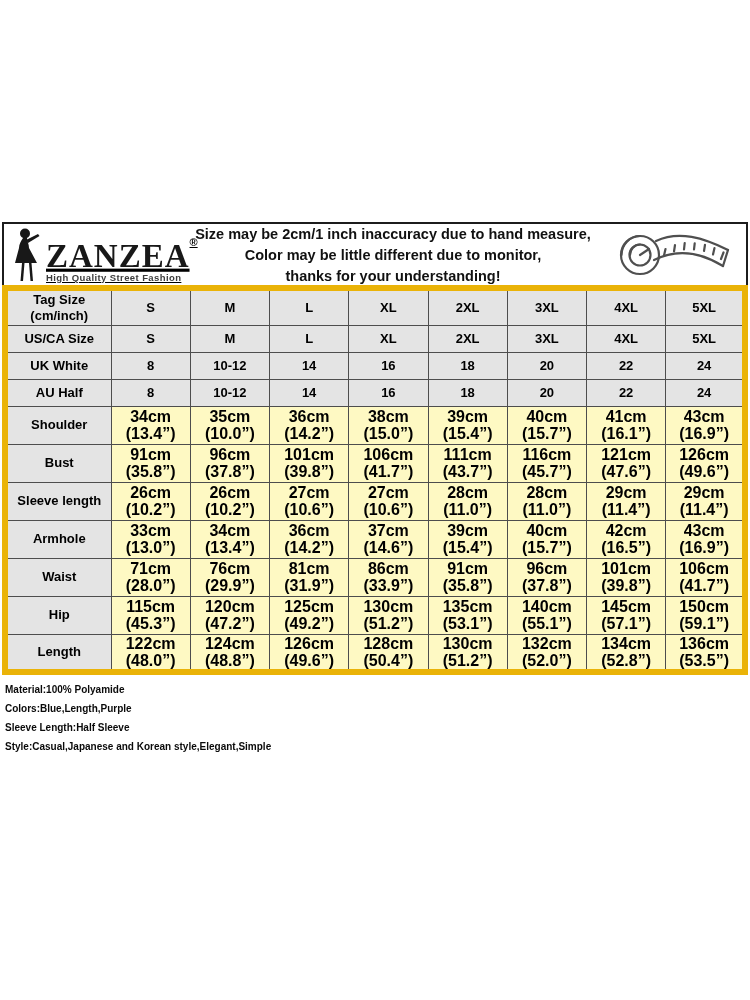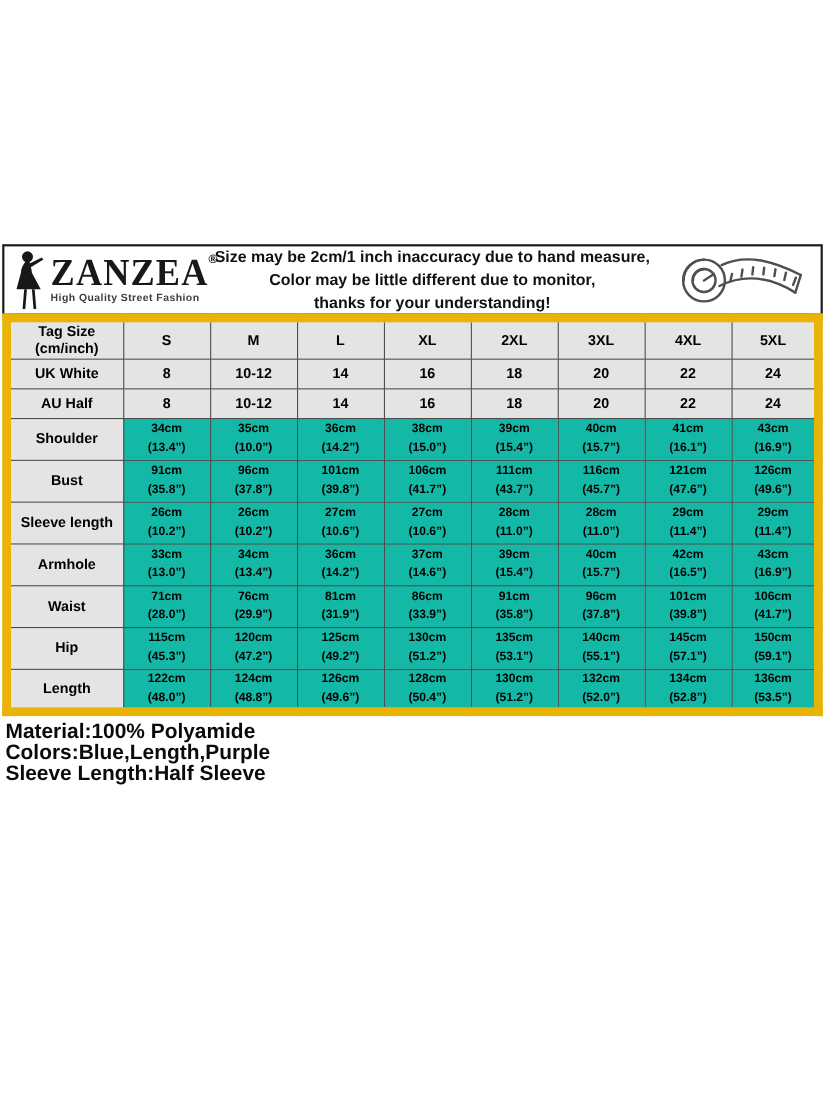--- a/index.html
+++ b/index.html
@@ -7,54 +7,54 @@
     width:750px;height:1000px;background:#ffffff;position:relative;overflow:hidden;
     font-family:"Liberation Sans", sans-serif;color:#000;
   }
   .sheet{position:absolute;left:2px;right:2px;top:222px;}
 
   
   .header-box{
     box-sizing:border-box;height:65px;border:2px solid #1c1c1c;background:#fff;
     display:flex;align-items:center;
   }
-  .logo{width:188px;display:flex;align-items:center;padding-left:6px;box-sizing:border-box;}
+  .logo{width:188px;display:flex;align-items:flex-end;padding-left:6px;box-sizing:border-box;text-decoration:underline;}
   .logo svg{flex:0 0 auto;}
   .logo-text{margin-left:2px;line-height:1;}
   .brand-row{display:flex;align-items:flex-start;}
   .brand-name{
     font-family:"Liberation Serif", serif;font-weight:bold;font-size:33px;letter-spacing:1px;
     transform:scaleY(1.05);color:#181818;
   }
   .reg{font-size:11px;font-weight:bold;margin-top:-2px;}
   .tagline{font-size:9.5px;color:#3c3c3c;letter-spacing:.4px;margin-top:1px;font-weight:bold;}
   .notice{
     flex:1;text-align:center;font-weight:bold;font-size:14.5px;line-height:21px;color:#111;
     padding-top:1px;
   }
   .tape-wrap{width:152px;display:flex;justify-content:center;align-items:center;}
 
   
   table.size-table{
     border-collapse:collapse;table-layout:fixed;width:100%;
-    border:8px solid #eab308;margin-top:-2px;
+    border:6px solid #eab308;margin-top:-2px;
   }
   table.size-table td{
     border:1px solid #4d4d4d;text-align:center;vertical-align:middle;
     font-weight:bold;font-size:13px;padding:0;
   }
   td.label-cell{background:#e4e4e4;white-space:pre-line;font-size:13.5px;line-height:16px;}
   tr.hdr-row td{background:#e4e4e4;}
   tr.hdr-row.first{height:37px;}
   tr.hdr-row{height:27px;}
   tr.m-row{height:38px;}
-  tr.m-row td.data-cell{background:#14b8a6;font-size:11px;line-height:17px;}
+  tr.m-row td.data-cell{background:#fef9c3;font-size:16px;line-height:17px;}
 
   
-  .details{margin-top:5px;padding-left:3px;font-weight:bold;font-size:19px;line-height:19px;color:#0a0a0a;}
+  .details{margin-top:5px;padding-left:3px;font-weight:bold;font-size:10px;line-height:19px;color:#0a0a0a;}
 </style>
 </head>
 <body>
 
 <div class="sheet">
 
   <div class="header-box">
     <div class="logo">
       <svg width="34" height="56" viewBox="0 0 34 56" aria-hidden="true">
         <circle cx="15" cy="6.5" r="5" fill="#181818"></circle>
@@ -120,20 +120,31 @@
           <td class="hdr-cell">S</td>
           <td class="hdr-cell">M</td>
           <td class="hdr-cell">L</td>
           <td class="hdr-cell">XL</td>
           <td class="hdr-cell">2XL</td>
           <td class="hdr-cell">3XL</td>
           <td class="hdr-cell">4XL</td>
           <td class="hdr-cell">5XL</td>
         </tr>
         <tr class="hdr-row">
+          <td class="label-cell">US/CA Size</td>
+          <td class="hdr-cell">S</td>
+          <td class="hdr-cell">M</td>
+          <td class="hdr-cell">L</td>
+          <td class="hdr-cell">XL</td>
+          <td class="hdr-cell">2XL</td>
+          <td class="hdr-cell">3XL</td>
+          <td class="hdr-cell">4XL</td>
+          <td class="hdr-cell">5XL</td>
+        </tr>
+        <tr class="hdr-row">
           <td class="label-cell">UK White</td>
           <td class="hdr-cell">8</td>
           <td class="hdr-cell">10-12</td>
           <td class="hdr-cell">14</td>
           <td class="hdr-cell">16</td>
           <td class="hdr-cell">18</td>
           <td class="hdr-cell">20</td>
           <td class="hdr-cell">22</td>
           <td class="hdr-cell">24</td>
         </tr>
@@ -393,14 +404,15 @@
             <div>(53.5”)</div>
           </td>
         </tr>
       </tbody>
   </table>
 
   <div class="details" id="details">
       <div>Material:100% Polyamide</div>
       <div>Colors:Blue,Length,Purple</div>
       <div>Sleeve Length:Half Sleeve</div>
+      <div>Style:Casual,Japanese and Korean style,Elegant,Simple</div>
     </div>
 </div>
 
 </body></html>

